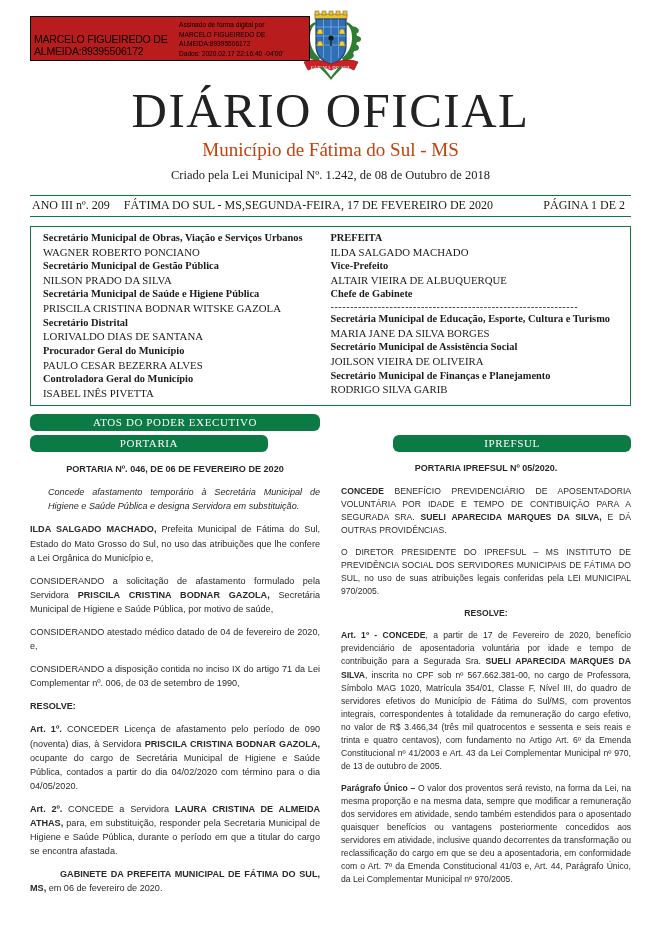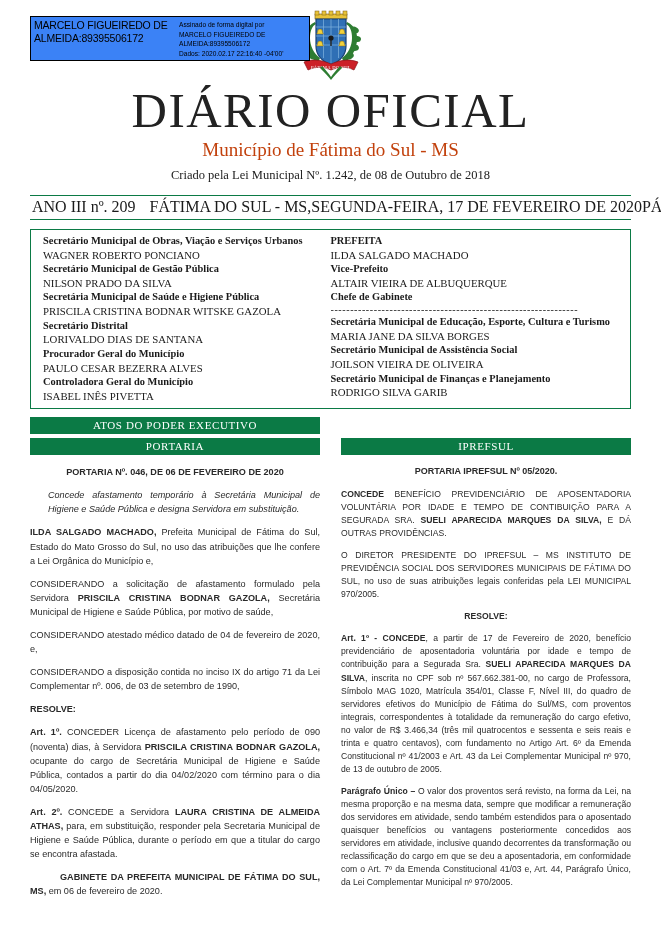--- a/index.html
+++ b/index.html
@@ -23,23 +23,23 @@
     box-sizing: border-box;
     padding: 0 30px;
   }
 
   
   .sig-wrap {
     position: absolute;
     left: 30px;
     top: 16px;
     display: flex;
-    align-items: flex-start;
+    align-items: flex-end;
     border: 1px solid #000;
-    background: #3b82f6;
+    background: #b91c1c;
     z-index: 5;
   }
   .sig-name {
     font-family: "Liberation Sans", sans-serif;
     font-size: 10.5px;
     line-height: 1.22;
     padding: 2px 4px 2px 3px;
     width: 143px;
     box-sizing: border-box;
     color: #000;
@@ -97,21 +97,21 @@
 
   
   .anobar {
     margin-top: 12px;
     border-top: 1.6px solid #0b7a45;
     border-bottom: 1.6px solid #0b7a45;
     padding: 2px 2px 3px 2px;
     display: flex;
     justify-content: space-between;
     align-items: baseline;
-    font-size: 16px;
+    font-size: 12px;
     font-family: "Liberation Serif", serif;
   }
   .anobar .left { white-space: nowrap; }
   .anobar .left .ano { margin-right: 14px; }
   .anobar .right { white-space: nowrap; padding-right: 4px; }
 
   
   .officials {
     margin-top: 9px;
     border: 1.8px solid #0b7a45;
@@ -144,28 +144,29 @@
 
   
   .bar {
     background: #0b7a45;
     color: #ffffff;
     text-align: center;
     font-family: "Liberation Serif", serif;
     font-size: 11px;
     letter-spacing: 0.6px;
     padding: 2px 0 3px 0;
+    border-radius: 6px;
   }
   .bar-atos { width: 290px; margin-top: 8px; }
   .bars-row {
     display: flex;
     justify-content: space-between;
     margin-top: 4px;
   }
-  .bar-col { width: 290px; text-align: center; }
+  .bar-col { width: 238px; text-align: center; }
 
   
   .columns {
     display: flex;
     justify-content: space-between;
     margin-top: 10px;
   }
   .col {
     width: 290px;
     font-family: "Liberation Sans", sans-serif;

